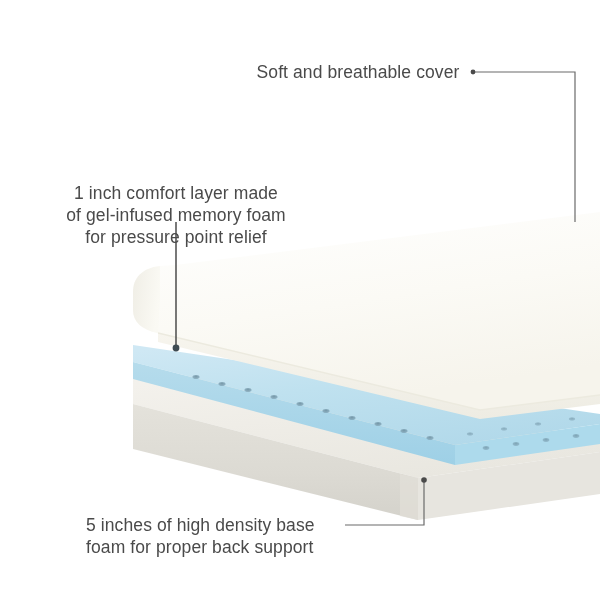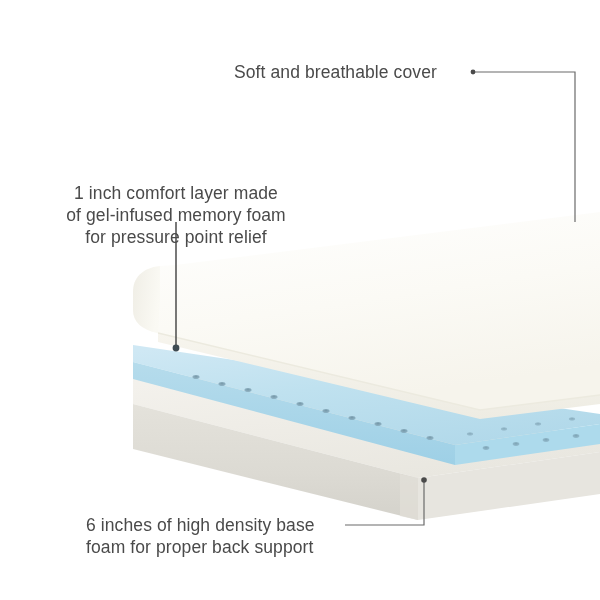--- a/index.html
+++ b/index.html
@@ -24,23 +24,23 @@
   }
   .callout {
     position: absolute;
     color: #4a4a4a;
     font-size: 17.5px;
     line-height: 22px;
     white-space: pre-line;
     letter-spacing: 0.1px;
   }
   #callout-cover {
-    left: 234px;
+    left: 248px;
     top: 61px;
-    text-align: left;
+    text-align: center;
     width: 220px;
   }
   #callout-comfort {
     left: 26px;
     top: 154px;
     text-align: center;
     width: 300px;
     margin-top: 28px;
   }
   #callout-base {
@@ -181,16 +181,16 @@
       <circle cx="424" cy="480" r="2.8" fill="#4a4a4a"></circle>
     </g>
   </svg>
 
   <div class="callout" id="callout-cover">Soft and breathable cover</div>
 
   <div class="callout" id="callout-comfort">1 inch comfort layer made
 of gel-infused memory foam
 for pressure point relief</div>
 
-  <div class="callout" id="callout-base">6 inches of high density base
+  <div class="callout" id="callout-base">5 inches of high density base
 foam for proper back support</div>
 
 </div>
 
 </body></html>

